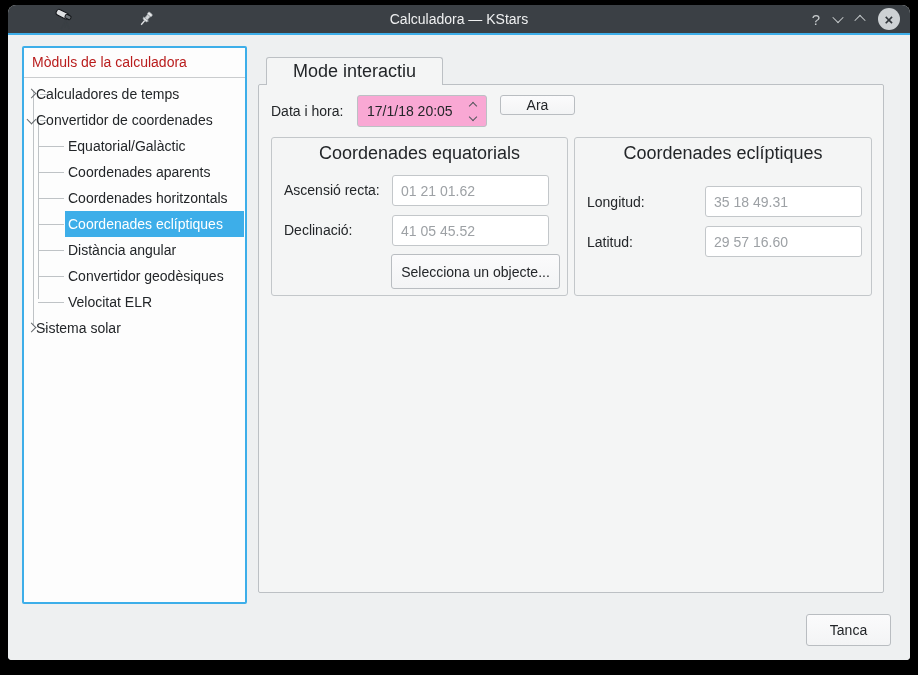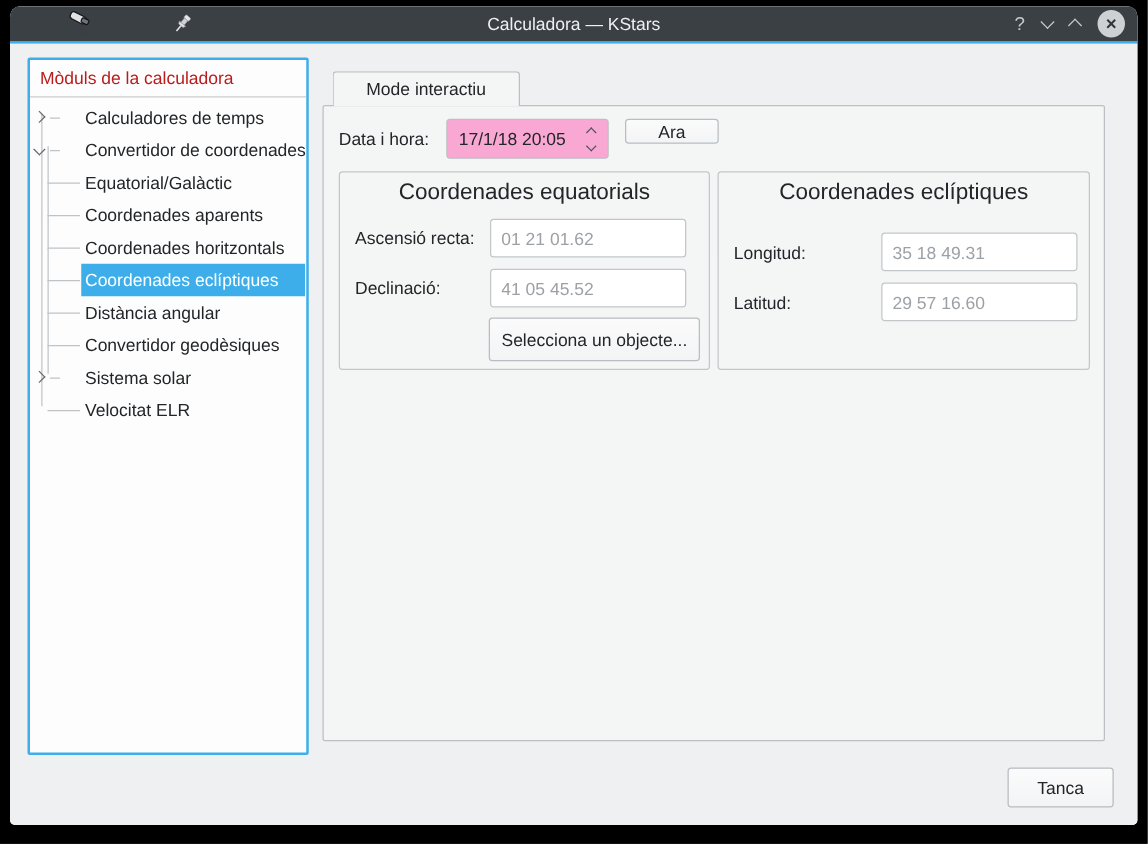--- a/index.html
+++ b/index.html
@@ -33,32 +33,32 @@
   .sidebar-header { height:30px; line-height:29px; padding-left:8px; font-size:14px; color:#b91c1c;
                     border-bottom:1px solid #caccce; }
   .tree { position:relative; padding-top:3px; }
   .vline { position:absolute; width:1px; background:#bfc3c6; }
   .trow { position:relative; height:26px; line-height:26px; font-size:14px; color:#232629; cursor:default; }
   .trow .tchev { position:absolute; left:4px; top:9px; width:7px; height:7px;
                  border-right:1.3px solid #65696d; border-bottom:1.3px solid #65696d; }
   .tchev.right { transform:rotate(-45deg); }
   .tchev.down  { transform:rotate(45deg); }
   .trow .dash { position:absolute; left:16px; top:13px; width:8px; height:1px; background:#bfc3c6; }
-  .trow.top .tlabel { padding-left:44px; }
+  .trow.top .tlabel { padding-left:12px; }
   .trow.child .branch { position:absolute; left:14px; top:13px; width:26px; height:1px; background:#bfc3c6; }
   .trow.child .tlabel { padding-left:44px; }
   .trow .tlabel { position:relative; z-index:1; display:block; }
   .trow.selected::before { content:""; position:absolute; left:41px; right:1px; top:0; bottom:0; background:#3daee9; }
   .trow.selected .tlabel { color:#ffffff; }
 
   
   .tab-wrap { position:absolute; left:250px; top:22px; width:626px; height:536px; }
   .tab { position:absolute; left:8px; top:0; height:28px; padding:0 26px; z-index:2;
          background:#f4f5f5; border:1px solid #bcc0c4; border-bottom:none; border-radius:3px 3px 0 0;
-         font-size:14px; color:#232629; line-height:27px; }
+         font-size:18px; color:#232629; line-height:27px; }
   .tab-pane { position:absolute; left:0; top:27px; width:626px; height:509px;
               background:#f4f5f5; border:1px solid #bcc0c4; border-radius:2px; }
 
   
   .dt-label { position:absolute; left:12px; top:10px; height:32px; line-height:32px; font-size:14px; color:#232629; }
   .spinbox { position:absolute; left:98px; top:10px; width:130px; height:32px; background:#f9a8d4;
              border:1px solid #bcc0c4; border-radius:3px; }
   .spinbox input { position:absolute; left:0; top:0; width:104px; height:30px; border:none; outline:none;
                    background:transparent; padding-left:9px; font-size:14px; color:#232629;
                    font-family:"Liberation Sans","DejaVu Sans",sans-serif; }
@@ -165,28 +165,28 @@
           <span class="tlabel">Coordenades eclíptiques</span>
         </div>
         <div class="trow child">
           <span class="branch"></span>
           <span class="tlabel">Distància angular</span>
         </div>
         <div class="trow child">
           <span class="branch"></span>
           <span class="tlabel">Convertidor geodèsiques</span>
         </div>
+        <div class="trow child">
+          <span class="branch"></span>
+          <span class="tlabel">Velocitat ELR</span>
+        </div>
         <div class="trow top">
           <span class="tchev right"></span>
           <span class="dash"></span>
           <span class="tlabel">Sistema solar</span>
-        </div>
-        <div class="trow child">
-          <span class="branch"></span>
-          <span class="tlabel">Velocitat ELR</span>
         </div>
       </div>
     </div>
 
     <div class="tab-wrap">
       <div class="tab">Mode interactiu</div>
       <div class="tab-pane">
 
         <span class="dt-label">Data i hora:</span>
         <div class="spinbox">

